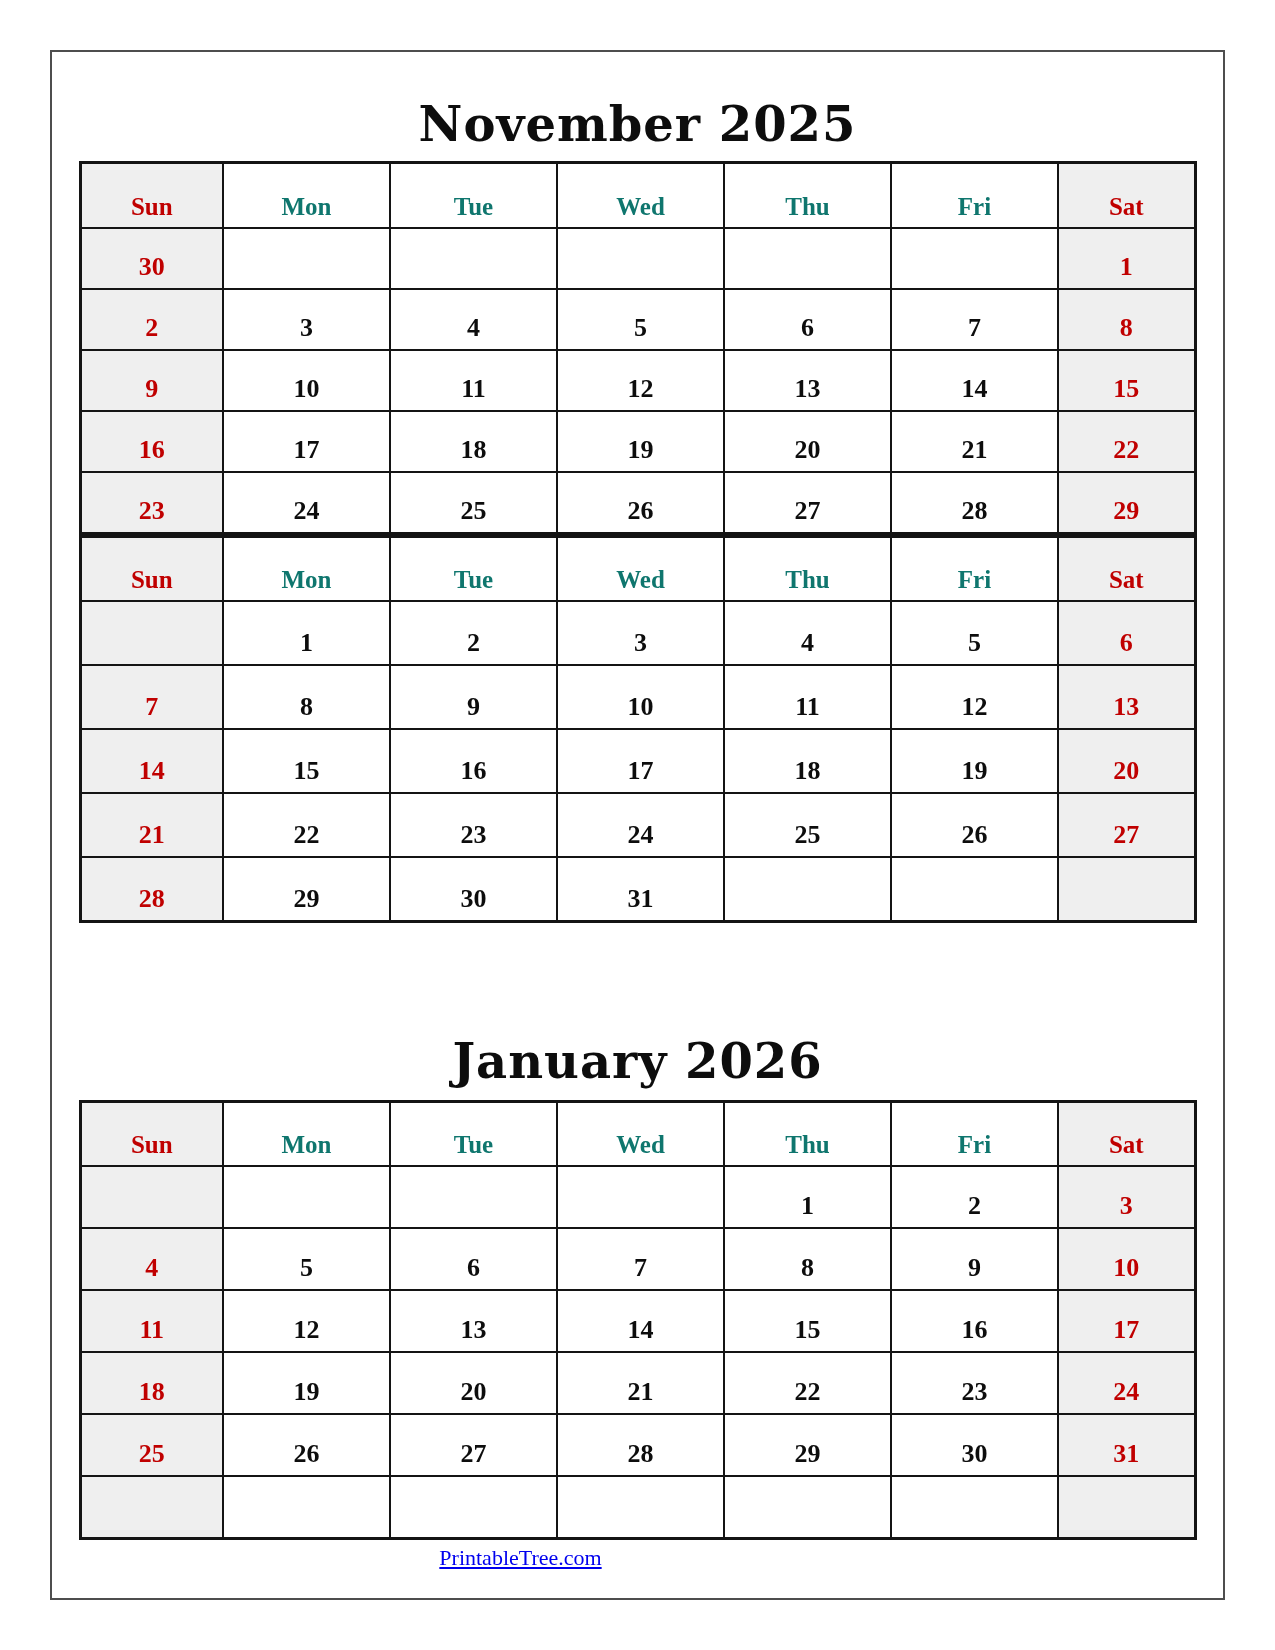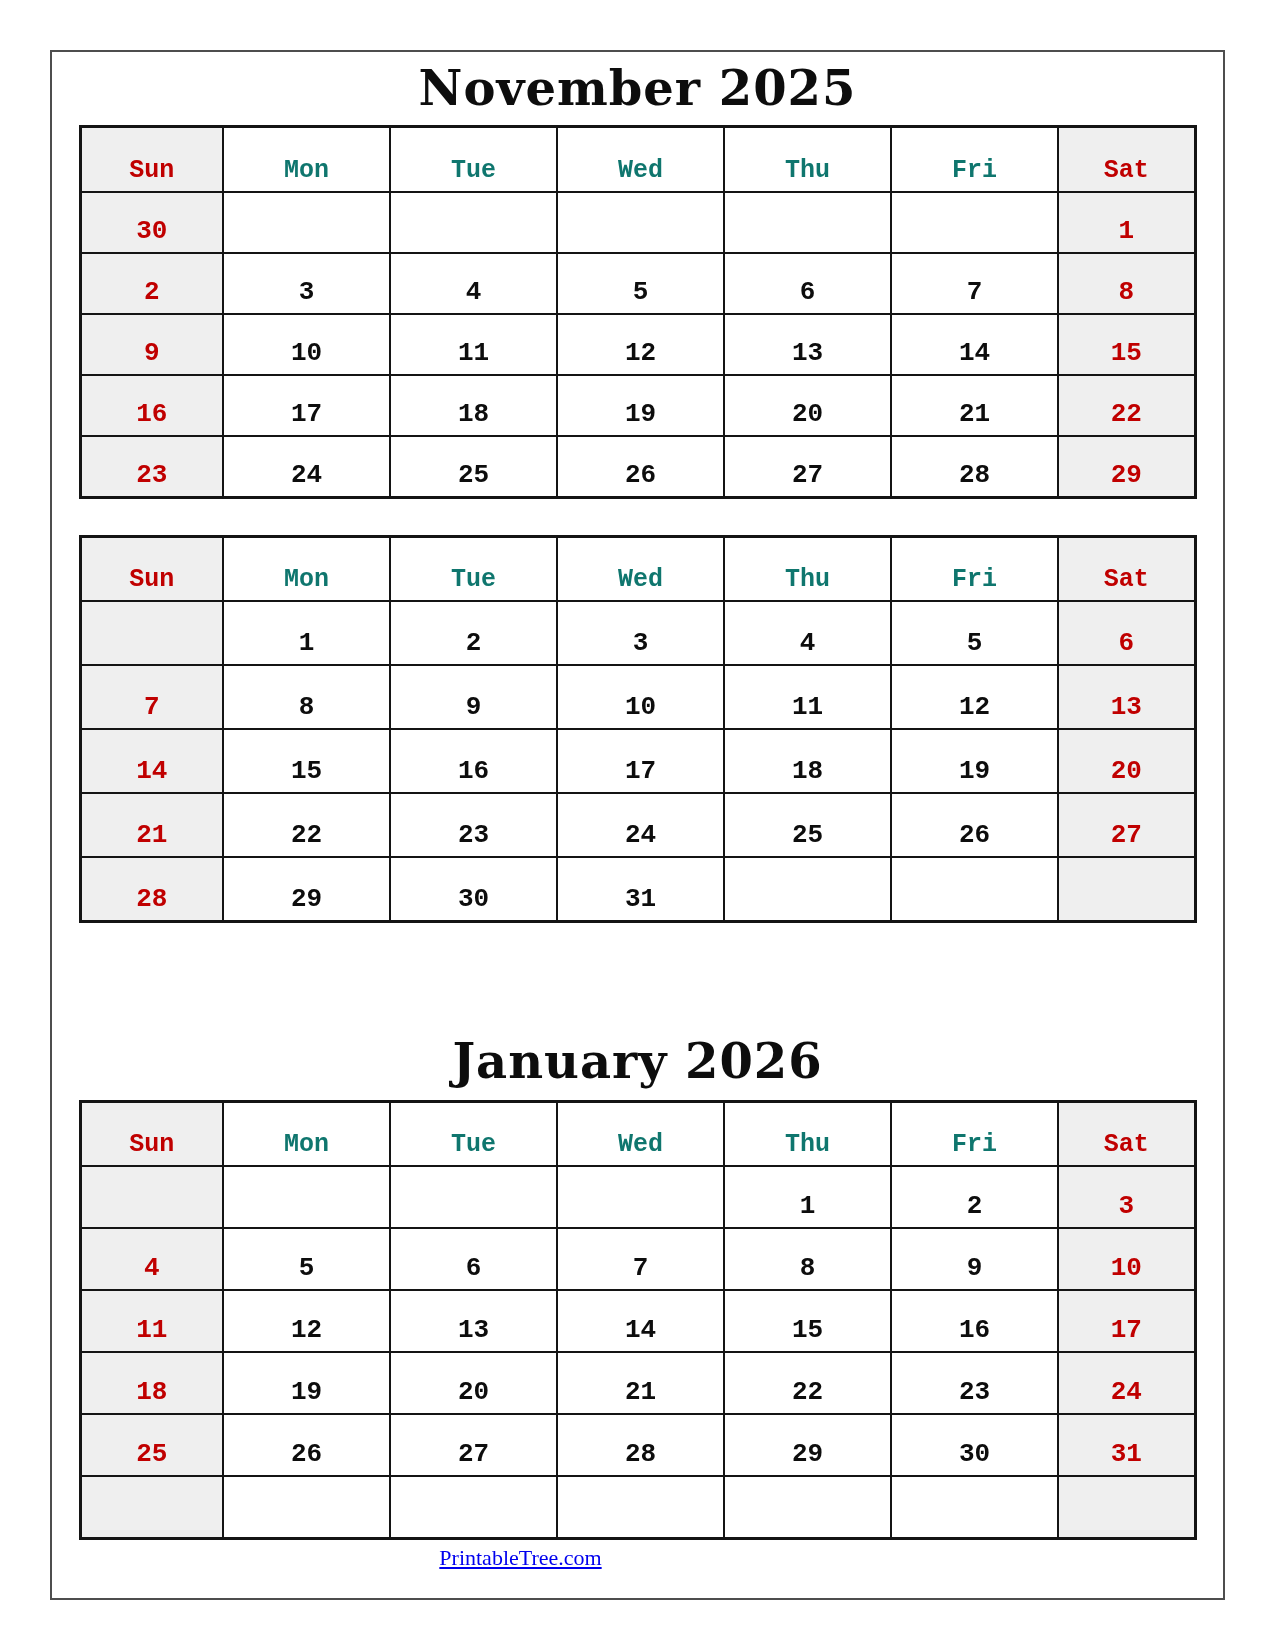--- a/index.html
+++ b/index.html
@@ -13,26 +13,26 @@
     box-sizing:border-box;border:2px solid #4e4e4e;background:#ffffff;
   }
   .month{position:absolute;left:0;width:1275px;}
   #month-0{top:52px;}
   #month-1{top:535px;}
   #month-2{top:1022px;}
   .month-title{
     text-align:center;font-family:"DejaVu Serif", serif;font-weight:bold;
     color:#0d0d0d;font-size:48px;letter-spacing:1px;margin:0;
   }
-  #month-0 .month-title{line-height:73px;height:73px;}
+  #month-0 .month-title{line-height:73px;height:73px;margin-top:36px;}
   #month-1 .month-title{line-height:78px;height:78px;}
   #month-2 .month-title{line-height:78px;height:78px;}
   table.cal{
     border-collapse:collapse;table-layout:fixed;width:1115px;
-    margin:0 auto;border:3px solid #141414;background:#ffffff;font-family:Liberation Mono, monospace;
+    margin:0 auto;border:3px solid #141414;background:#ffffff;
   }
   table.cal th, table.cal td{
     border:2px solid #141414;text-align:center;vertical-align:bottom;
     padding:0 0 6px 0;font-weight:bold;overflow:hidden;
   }
   table.cal th{font-size:25px;color:#0f766e;}
   table.cal td{font-size:26px;color:#0d0d0d;}
   
   table.cal th.c0, table.cal td.c0,
   table.cal th.c6, table.cal td.c6{background:#efefef;color:#c00000;}

